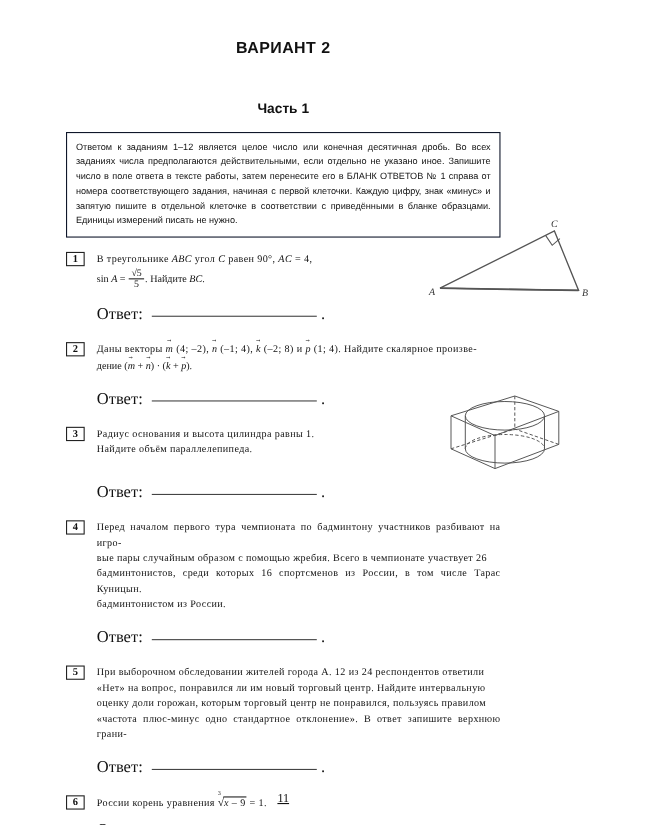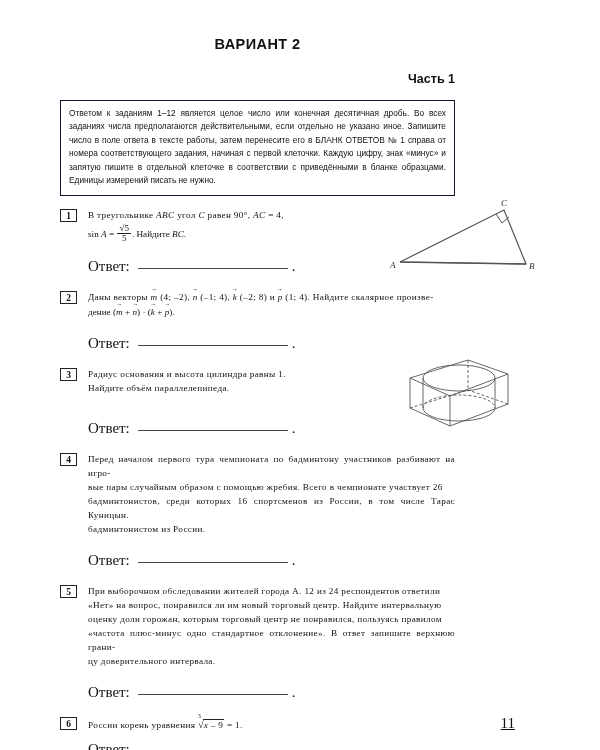--- a/index.html
+++ b/index.html
@@ -27,25 +27,25 @@
   
   .variant-title {
     text-align: center;
     font-family: "Liberation Sans", "DejaVu Sans", sans-serif;
     font-weight: bold;
     font-size: 14.5px;
     letter-spacing: 0.4px;
     margin-top: 36px;
   }
   .part-title {
-    text-align: right;
+    text-align: center;
     font-family: "Liberation Sans", "DejaVu Sans", sans-serif;
     font-weight: bold;
     font-size: 12.5px;
-    margin-top: 20px;
+    margin-top: 40px;
   }
 
   
   .instruction-box {
     margin-top: 14px;
     border: 1px solid #0f172a;
     padding: 6px 8px 7px 8px;
     font-family: "Liberation Sans", "DejaVu Sans", sans-serif;
     font-size: 8.3px;
     line-height: 1.62;
@@ -144,23 +144,23 @@
   }
   #fig-triangle { left: 388px; top: 196px; }
   #fig-cylinder { left: 398px; top: 352px; }
 
   
   .page-number {
     position: absolute;
     left: 0;
     right: 0;
     bottom: 18px;
-    text-align: right;
+    text-align: center;
     font-family: "Liberation Serif", serif;
-    font-size: 15px;
+    font-size: 11px;
     text-decoration: underline;
   }
 </style>
 </head>
 <body>
 
 <div class="page">
 
   <div class="variant-title">ВАРИАНТ 2</div>
   <div class="part-title">Часть 1</div>
@@ -215,21 +215,20 @@
     </div>
   </div>
 
   <div class="task">
     <div class="task-num">5</div>
     <div class="task-body">
       <p class="stmt sp">При выборочном обследовании жителей города А. 12 из 24 респондентов ответили</p>
       <p class="stmt sp">«Нет» на вопрос, понравился ли им новый торговый центр. Найдите интервальную</p>
       <p class="stmt sp">оценку доли горожан, которым торговый центр не понравился, пользуясь правилом</p>
       <p class="stmt sp">«частота плюс-минус одно стандартное отклонение». В ответ запишите верхнюю грани-</p>
-      <p class="stmt sp">цу доверительного интервала.</p>
       <div class="answer">
         <span class="lbl">Ответ:</span><span class="rule"></span><span class="dot">.</span>
       </div>
     </div>
   </div>
 
   <div class="task">
     <div class="task-num">6</div>
     <div class="task-body">
       <p class="stmt sp"><span>России корень уравнения </span><span class="cbrt"><span class="idx">3</span><span class="rad">√</span><span class="bar"><span class="it">x</span><span> – 9</span></span></span><span> = 1.</span></p>

